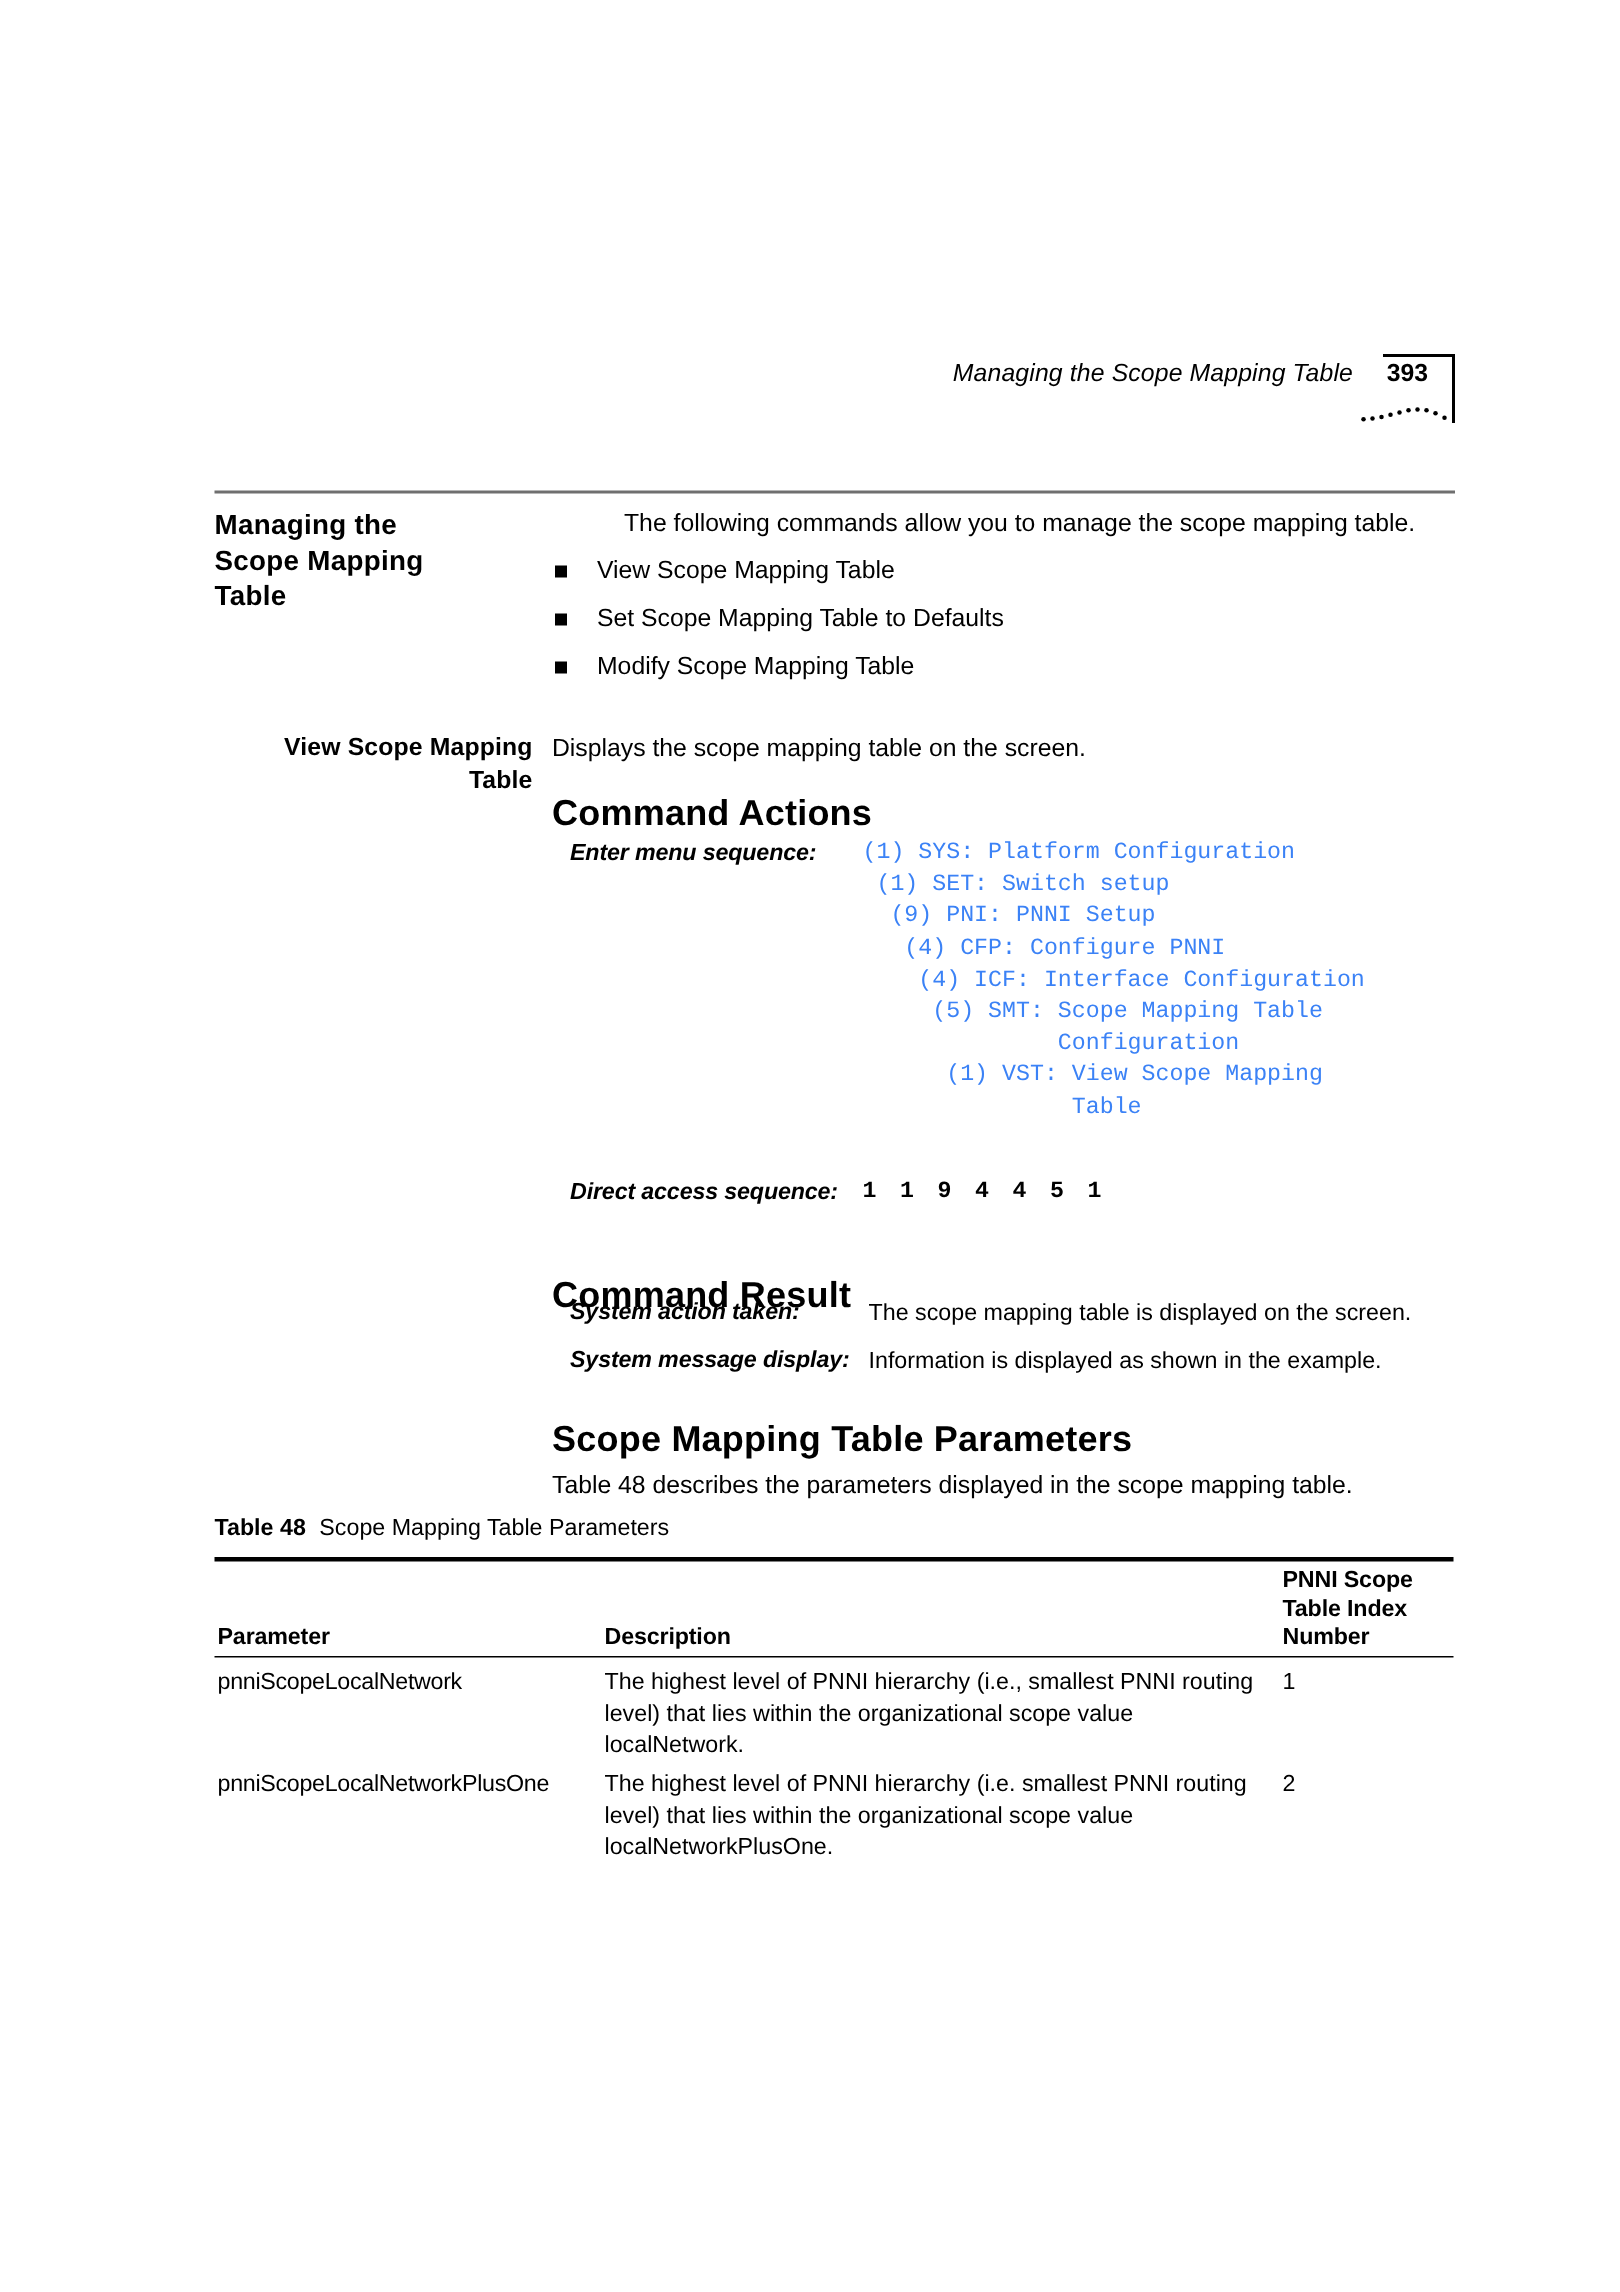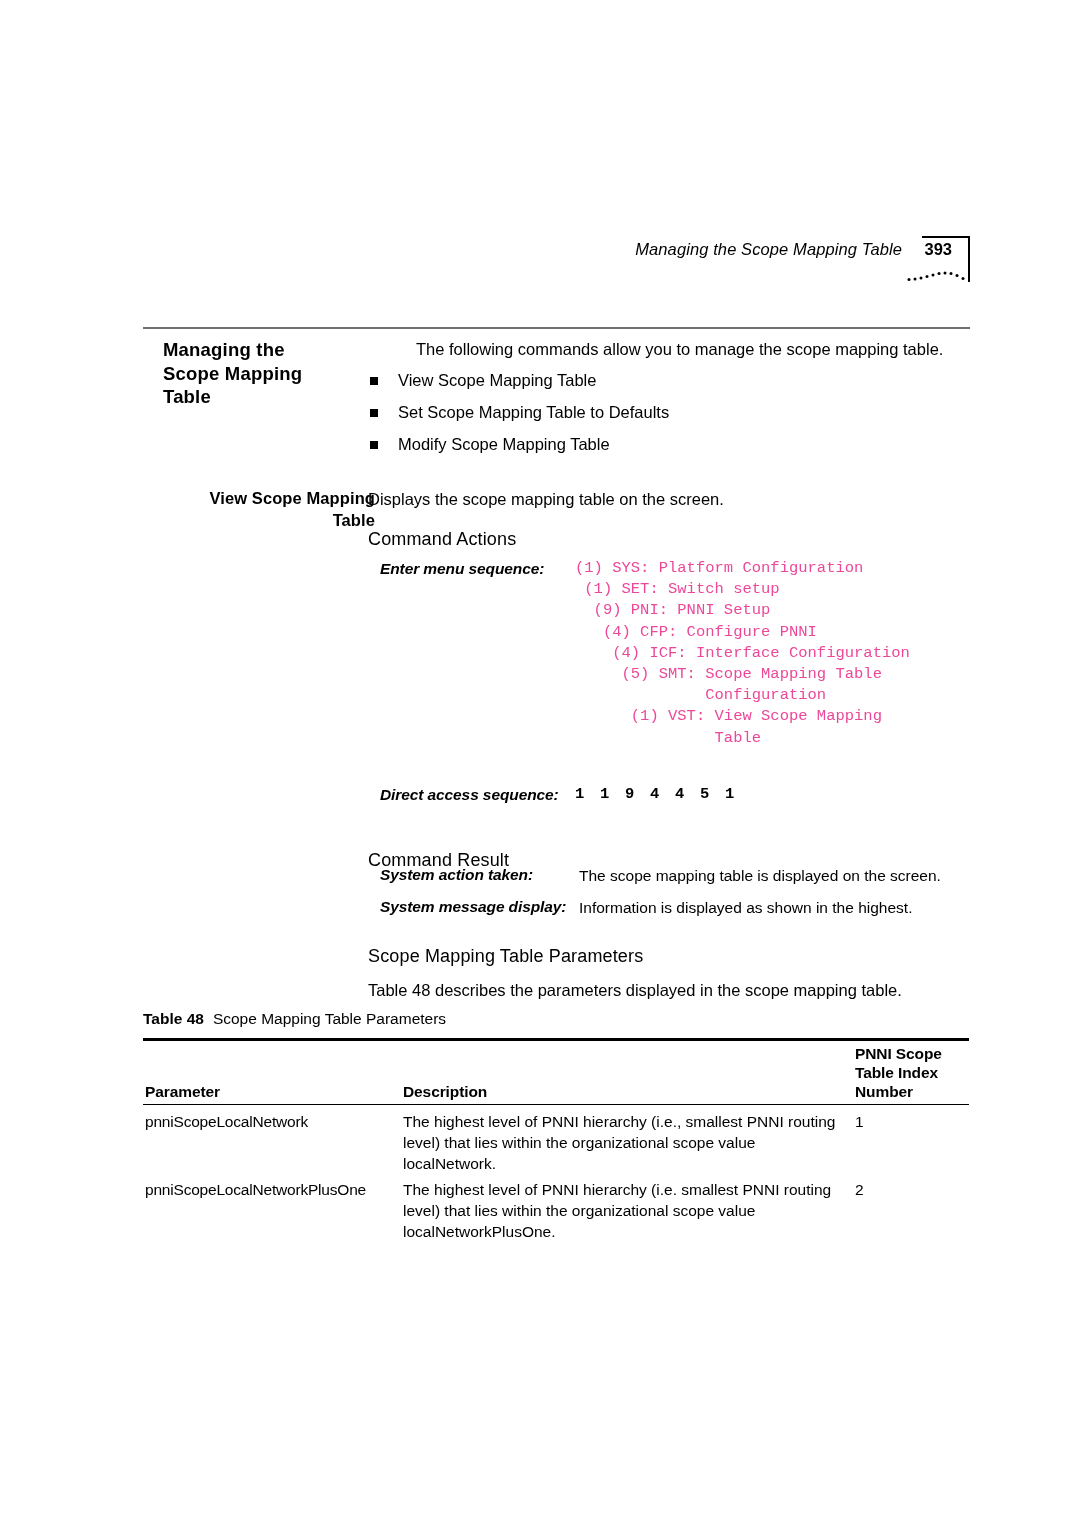--- a/index.html
+++ b/index.html
@@ -83,21 +83,20 @@
     height: 2px;
     background: #6f6f6f;
   }
 
   
   .col-left {
     position: absolute;
     left: 143px;
     width: 212px;
     text-align: left;
-    margin-left: 20px;
   }
 
   .h1-side {
     top: 338px;
     font-weight: bold;
     font-size: 18.5px;
     line-height: 23.5px;
     letter-spacing: 0.2px;
   }
   .h2-side {
@@ -146,22 +145,22 @@
     left: 368px;
     top: 489px;
     width: 602px;
     font-size: 16.5px;
     line-height: 21px;
   }
 
   .section-head {
     position: absolute;
     left: 368px;
-    font-weight: normal;
-    font-size: 18px;
+    font-weight: bold;
+    font-size: 24px;
     letter-spacing: 0.15px;
   }
   .sh-command-actions { top: 529px; }
   .sh-command-result  { top: 835px; margin-top: 15px; }
   .sh-smt-params      { top: 946px; }
 
   
   .lbl {
     position: absolute;
     left: 380px;
@@ -188,21 +187,21 @@
 
   
   .menu-seq {
     position: absolute;
     left: 575px;
     top: 558px;
     font-family: "Liberation Mono", "DejaVu Sans Mono", monospace;
     font-size: 15.5px;
     line-height: 21.2px;
     white-space: pre;
-    color: #ec4899;
+    color: #3b82f6;
   }
   .direct-seq {
     position: absolute;
     left: 575px;
     top: 785px;
     font-family: "Liberation Mono", "DejaVu Sans Mono", monospace;
     font-size: 15.5px;
     font-weight: bold;
     letter-spacing: 3.2px;
     white-space: pre;
@@ -347,21 +346,21 @@
 
   <div class="lbl lbl-direct">Direct access sequence:</div>
   <div class="direct-seq">1 1 9 4 4 5 1</div>
 
   <div class="section-head sh-command-result">Command Result</div>
 
   <div class="lbl lbl-sys-action">System action taken:</div>
   <div class="val-text val-sys-action">The scope mapping table is displayed on the screen.</div>
 
   <div class="lbl lbl-sys-msg">System message display:</div>
-  <div class="val-text val-sys-msg">Information is displayed as shown in the highest.</div>
+  <div class="val-text val-sys-msg">Information is displayed as shown in the example.</div>
 
   <div class="section-head sh-smt-params">Scope Mapping Table Parameters</div>
   <div class="para-table-intro">Table 48 describes the parameters displayed in the scope mapping table.</div>
 
   <div class="table-caption">
     <b>Table 48</b><span class="cap-text">Scope Mapping Table Parameters</span>
   </div>
 
   <div class="ptable">
     <div class="rule-thick"></div>

